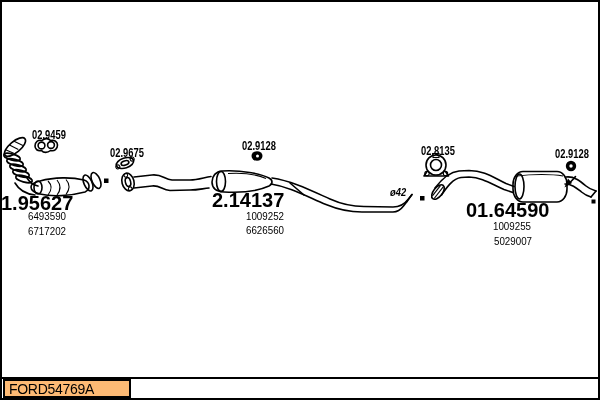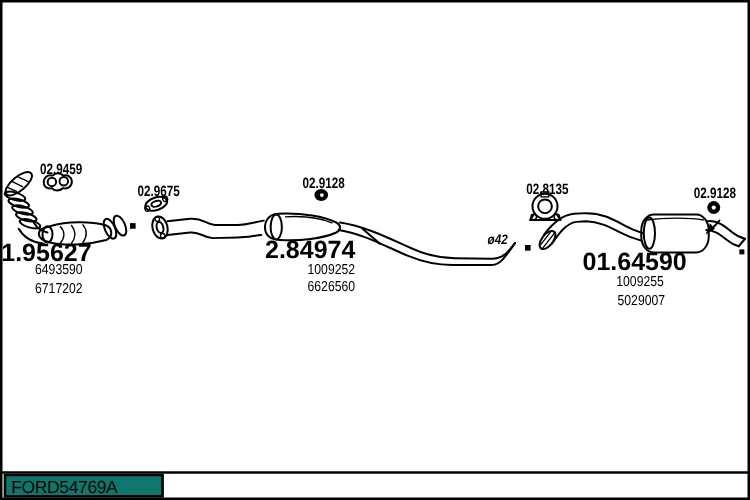--- a/index.html
+++ b/index.html
@@ -9,21 +9,21 @@
   }
   .frame{position:absolute;left:0;top:0;right:0;bottom:0;border:2px solid #000;pointer-events:none;}
   .abs{position:absolute;line-height:1;white-space:nowrap;}
   .lbl{font-weight:bold;font-size:12px;transform:scaleX(0.78);transform-origin:0 0;}
   .big{font-weight:bold;font-size:20px;}
   .ref{font-size:11.5px;transform:scaleX(0.85);transform-origin:0 0;}
   .dia{font-weight:bold;font-style:italic;font-size:11px;transform:scaleX(0.85);transform-origin:0 0;}
   .footline{position:absolute;left:0;top:377px;width:600px;border-top:2px solid #000;}
   .codebox{
     position:absolute;left:3px;top:379px;width:128px;height:19px;
-    border:2px solid #000;box-sizing:border-box;background:#0f766e;
+    border:2px solid #000;box-sizing:border-box;background:#fdba74;
     display:flex;align-items:center;padding-left:4px;
     font-size:14px;letter-spacing:-0.3px;
   }
   svg{position:absolute;left:0;top:0;}
   .ln{stroke:#000;fill:none;stroke-width:1.6;stroke-linecap:round;stroke-linejoin:round;}
   .thin{stroke:#000;fill:none;stroke-width:1.1;}
   .fill{fill:#000;stroke:none;}
 </style>
 </head>
 <body>
@@ -149,21 +149,21 @@
   <div class="abs lbl" style="left:32px;top:129px">02.9459</div>
   <div class="abs lbl" style="left:110px;top:147px">02.9675</div>
   <div class="abs lbl" style="left:242px;top:140px">02.9128</div>
   <div class="abs lbl" style="left:421px;top:145px">02.8135</div>
   <div class="abs lbl" style="left:555px;top:148px">02.9128</div>
 
   <div class="abs big" style="left:1px;top:193px">1.95627</div>
   <div class="abs ref" style="left:28px;top:211px">6493590</div>
   <div class="abs ref" style="left:28px;top:226px">6717202</div>
 
-  <div class="abs big" style="left:212px;top:190px">2.84974</div>
+  <div class="abs big" style="left:212px;top:190px">2.14137</div>
   <div class="abs ref" style="left:246px;top:211px">1009252</div>
   <div class="abs ref" style="left:246px;top:225px">6626560</div>
 
   <div class="abs big" style="left:466px;top:200px">01.64590</div>
   <div class="abs ref" style="left:493px;top:221px">1009255</div>
   <div class="abs ref" style="left:494px;top:236px">5029007</div>
 
   <div class="abs dia" style="left:390px;top:187px">ø42</div>
 
   <div class="footline"></div>

